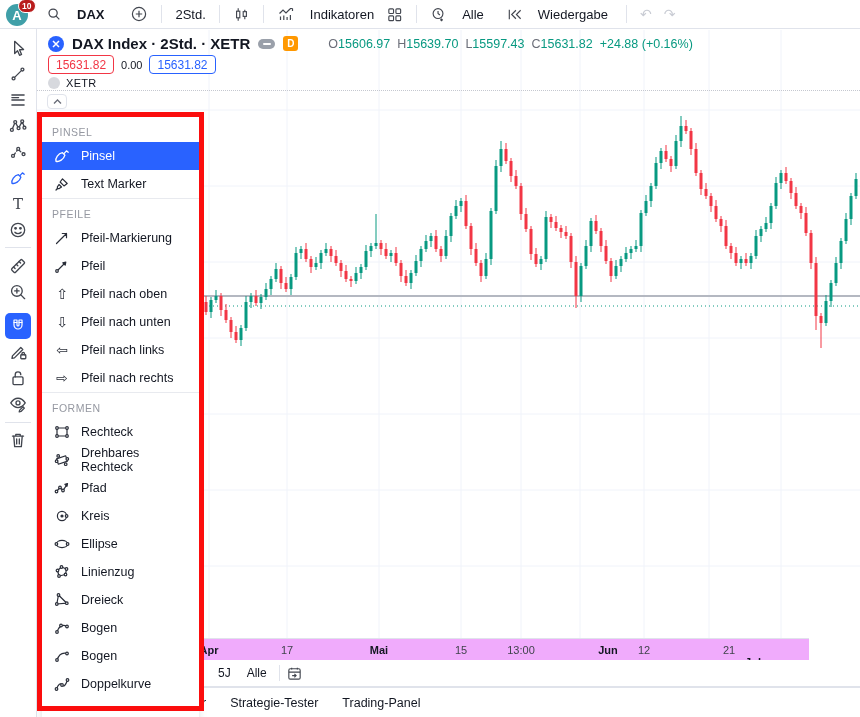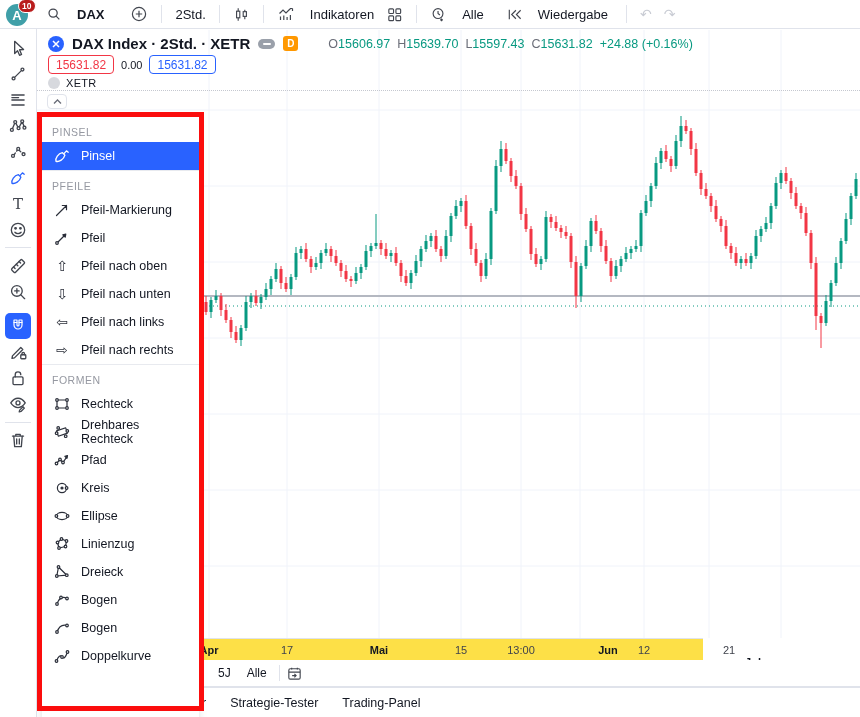--- a/index.html
+++ b/index.html
@@ -74,21 +74,21 @@
   .menu-item.selected { background:#2962ff; color:#fff; }
   .menu-item.selected .mi-ic { color:#fff; }
   .uni-arrow { font-size:14px; line-height:1; font-family:"DejaVu Sans",sans-serif; }
   #menu-border { position:absolute; left:37px; top:112px; width:167px; height:599px;
     border:5px solid #fb0d0d; z-index:60; pointer-events:none; }
 
   
   #chart-svg { position:absolute; left:37px; top:29px; z-index:1; cursor:crosshair; }
 
   
-  #time-axis { position:absolute; left:37px; top:638px; width:666px; height:22px; background:#fde047;
+  #time-axis { position:absolute; left:37px; top:638px; width:772px; height:22px; background:#f0abfc;
     border-top:1px solid #e0e3eb; z-index:10; cursor:ew-resize; }
   .ax-label { position:absolute; top:5px; transform:translateX(-50%); font-size:11px; color:#40434c; }
   .ax-label.month { font-weight:700; color:#131722; }
 
   
   #range-row { position:absolute; left:37px; top:660px; width:823px; height:26px; background:#fff;
     display:flex; align-items:center; z-index:10; }
   #range-items { display:flex; align-items:center; gap:4px; margin-left:153px; }
   .range-btn { font-size:12px; color:#131722; padding:2px 6px; border-radius:4px; cursor:pointer; }
   .rr-sep { width:1px; height:16px; background:#e0e3eb; margin:0 6px; }
@@ -668,20 +668,30 @@
       <div class="menu-header">PINSEL</div>
       <div class="menu-item selected">
         <span class="mi-ic">
           <svg width="20" height="20" viewBox="0 0 18 18" fill="none" stroke="currentColor" stroke-width="1.2" stroke-linecap="round" stroke-linejoin="round">
             <path d="M3.6 13.8 C2.8 11 5.6 6.8 9.4 6 L11.6 8.2 C10.6 12 6.4 14.6 3.6 13.8 Z"></path>
             <path d="M11 6.6 L13 4.4 M13 4.4 l1.6 1.2"></path>
           </svg>
         </span>
         <span>Pinsel</span>
       </div>
+      <div class="menu-item">
+        <span class="mi-ic">
+          <svg width="18" height="18" viewBox="0 0 18 18" fill="none" stroke="currentColor" stroke-width="1.2" stroke-linecap="round" stroke-linejoin="round">
+            <path d="M4.5 13.5 L3 15"></path>
+            <path d="M6 9.5 L8.5 12 L6.2 13.6 H4.4 V11.8 Z"></path>
+            <path d="M9.5 3.8 l4.7 4.7 -3.2 2.4 -3.9-3.9 Z"></path>
+          </svg>
+        </span>
+        <span>Text Marker</span>
+      </div>
     </div>
     <div class="menu-section">
       <div class="menu-header">PFEILE</div>
       <div class="menu-item">
         <span class="mi-ic">
           <svg width="18" height="18" viewBox="0 0 18 18" fill="none" stroke="currentColor" stroke-width="1.2" stroke-linecap="round" stroke-linejoin="round">
             <path d="M3.5 14.5 L13.5 4.5 M13.5 4.5 h-4.2 M13.5 4.5 v4.2"></path>
           </svg>
         </span>
         <span>Pfeil-Markierung</span>

